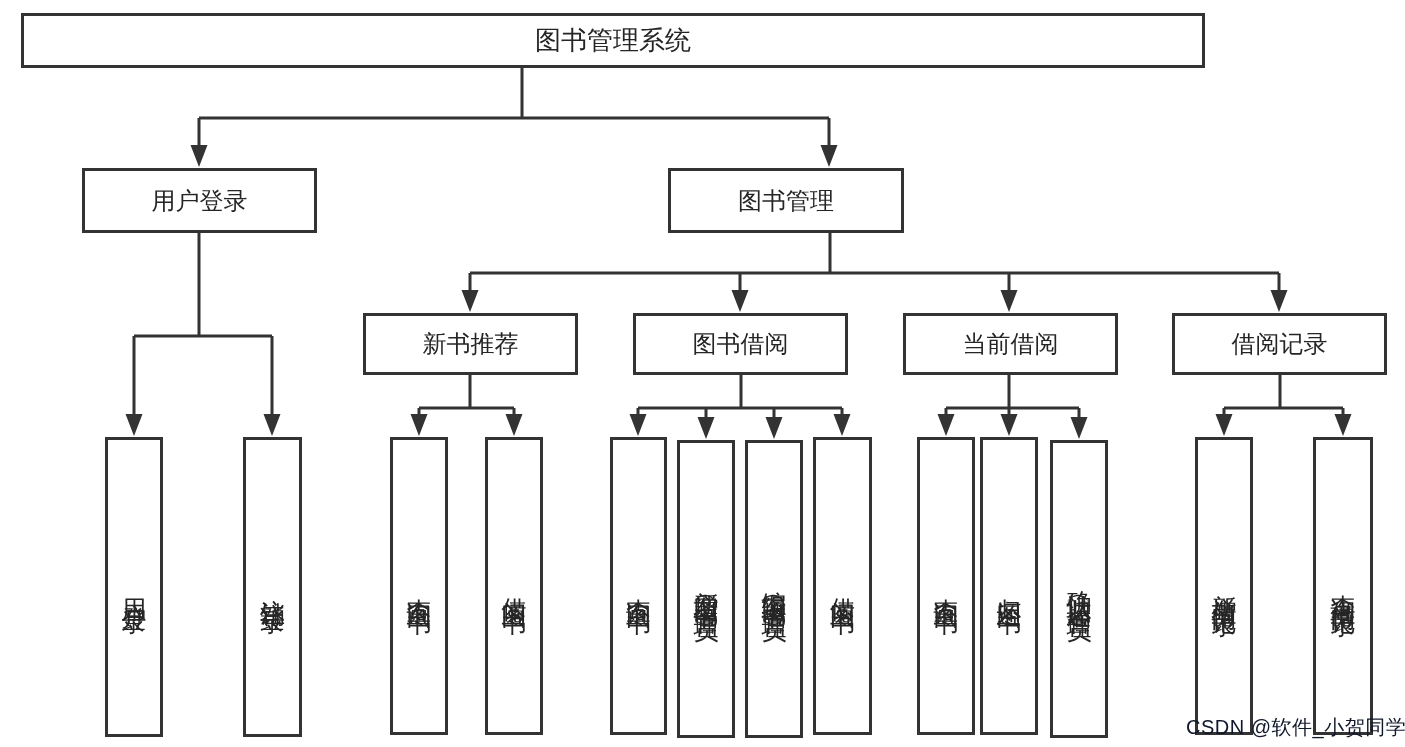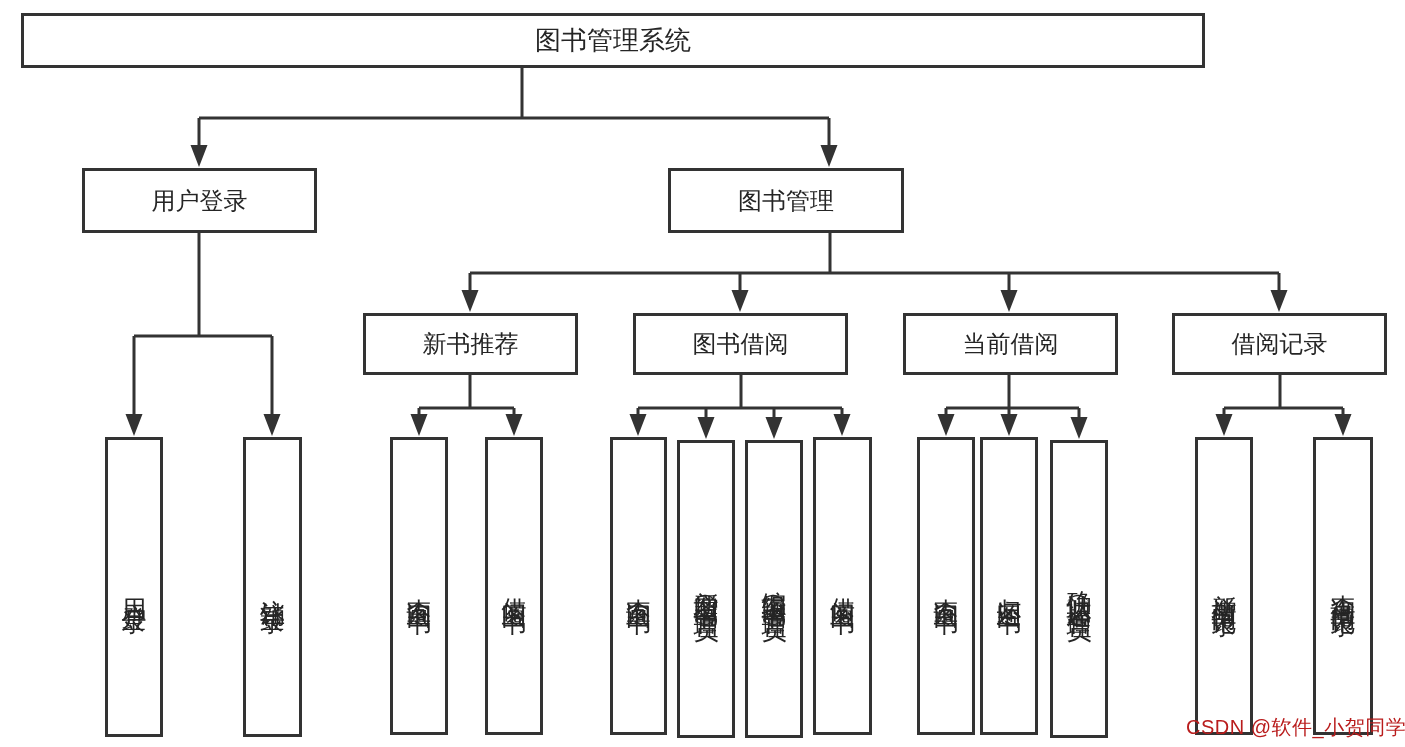--- a/index.html
+++ b/index.html
@@ -43,21 +43,21 @@
     letter-spacing: 4px;
     line-height: 1;
     white-space: nowrap;
   }
   .watermark {
     position: absolute;
     left: 1186px;
     top: 714px;
     width: 215px;
     font-size: 20px;
-    color: #b91c1c;
+    color: #0f172a;
     white-space: nowrap;
     z-index: 10;
     letter-spacing: 0.5px;
   }
 </style>
 </head>
 <body>
 
 <div class="stage">
 

